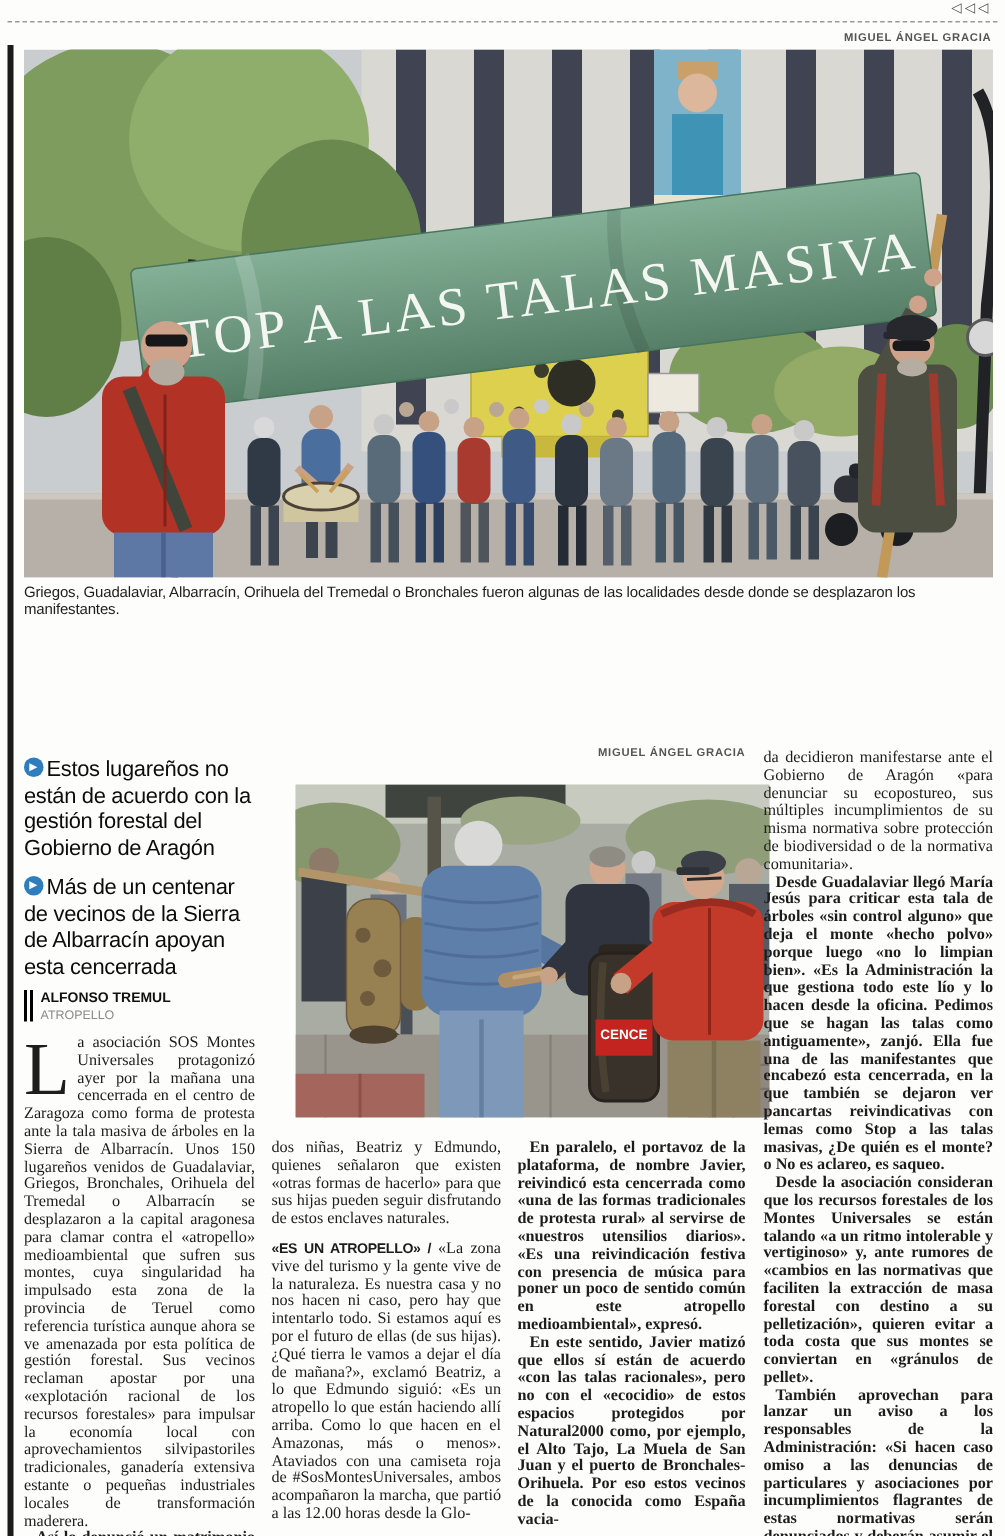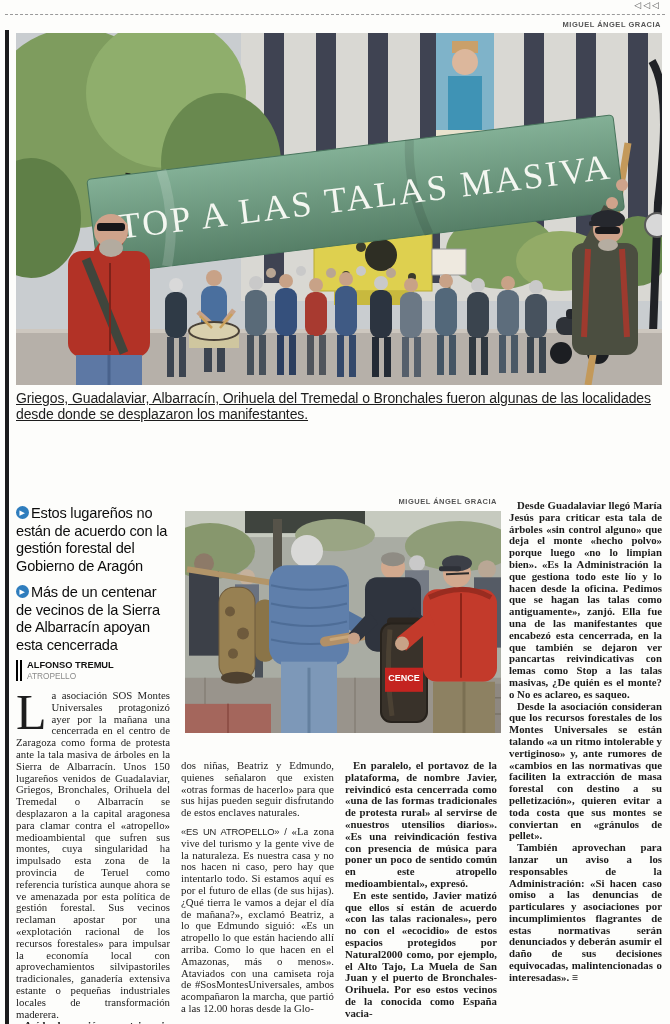--- a/index.html
+++ b/index.html
@@ -6,21 +6,21 @@
   .page{position:relative;width:670px;height:1024px;background:#fdfdfb;overflow:hidden;
         font-family:"Liberation Sans",sans-serif;color:#111;}
   .nav-marks{position:absolute;top:0;right:9px;font-size:9px;color:#555;letter-spacing:2px;}
   .top-dash{position:absolute;left:5px;right:5px;top:14px;border-top:1.5px dashed #9a9a9a;}
   .credit{font-size:7.5px;font-weight:700;color:#555;letter-spacing:.5px;}
   .top-credit{position:absolute;top:20px;right:9px;}
   .left-rule{position:absolute;left:5px;top:30px;bottom:0;width:3.5px;background:#1b1b1b;}
 
   .main-photo{position:absolute;left:16px;top:33px;width:646px;height:352px;margin:0;}
   .main-photo svg,.inner-photo svg{display:block;width:100%;height:100%;}
-  .caption{position:absolute;font-size:14px;color:#1d1d1d;letter-spacing:-.1px;text-decoration:underline;}
+  .caption{position:absolute;font-size:10px;color:#1d1d1d;letter-spacing:-.1px;}
   .main-caption{left:16px;top:390px;width:646px;}
 
   .headline{position:absolute;left:14px;top:406px;width:652px;margin:0;
             font-size:35px;line-height:40px;font-weight:700;letter-spacing:-1.3px;color:#000;}
 
   .highlights{position:absolute;left:16px;top:505px;width:156px;}
   .hl{margin:0 0 9px;font-size:14.6px;line-height:17.5px;color:#0c0c0c;letter-spacing:-.2px;}
   .bullet{display:inline-block;width:13px;height:13px;border-radius:50%;background:#2f7dbd;
           color:#fff;text-align:center;vertical-align:-1px;margin-right:2px;position:relative;}
   .bullet .bgl{position:absolute;left:3.5px;top:1.2px;font-size:7px;line-height:11px;}
@@ -33,24 +33,24 @@
   .col{position:absolute;font-family:"Liberation Serif",serif;font-size:10.8px;line-height:11.8px;
        text-align:justify;color:#1c1c1c;}
   .col p{margin:0;}
   .col p.ind{text-indent:8px;font-weight:bold;}
   .col1{left:16px;top:690px;width:154px;}
   .col2{left:181px;top:760px;width:153px;}
   .col3{left:345px;top:760px;width:152px;}
   .col4{left:509px;top:500px;width:153px;}
   .dropcap{float:left;font-size:50px;line-height:40px;padding:2px 5px 0 0;color:#1d1d1d;}
   .subpara{margin-top:7px !important;}
-  .subhead{font-family:"Liberation Sans",sans-serif;font-weight:400;font-size:9.4px;letter-spacing:-.2px;}
+  .subhead{font-family:"Liberation Sans",sans-serif;font-weight:700;font-size:9.4px;letter-spacing:-.2px;}
 
   .inner-credit{position:absolute;left:181px;top:497px;width:316px;text-align:right;}
-  .inner-photo{position:absolute;left:181px;top:507px;width:316px;height:222px;margin:4px;}
+  .inner-photo{position:absolute;left:181px;top:507px;width:316px;height:222px;margin:16px;}
   .inner-caption{left:181px;top:733px;width:316px;}
 </style>
 </head>
 <body>
 
 <div class="page">
 
   <div class="nav-marks">◁◁◁</div>
   <div class="top-dash"></div>
   <div class="credit top-credit">MIGUEL ÁNGEL GRACIA</div>
@@ -364,18 +364,19 @@
     <p>dos niñas, Beatriz y Edmundo, quienes señalaron que existen «otras formas de hacerlo» para que sus hijas pueden seguir disfrutando de estos enclaves naturales.</p>
     <p class="subpara"><span class="subhead">«ES UN ATROPELLO» / </span><span>«La zona vive del turismo y la gente vive de la naturaleza. Es nuestra casa y no nos hacen ni caso, pero hay que intentarlo todo. Si estamos aquí es por el futuro de ellas (de sus hijas). ¿Qué tierra le vamos a dejar el día de mañana?», exclamó Beatriz, a lo que Edmundo siguió: «Es un atropello lo que están haciendo allí arriba. Como lo que hacen en el Amazonas, más o menos». Ataviados con una camiseta roja de #SosMontesUniversales, ambos acompañaron la marcha, que partió a las 12.00 horas desde la Glo-</span></p>
   </div>
 
   <div class="col col3">
     <p class="ind">En paralelo, el portavoz de la plataforma, de nombre Javier, reivindicó esta cencerrada como «una de las formas tradicionales de protesta rural» al servirse de «nuestros utensilios diarios». «Es una reivindicación festiva con presencia de música para poner un poco de sentido común en este atropello medioambiental», expresó.</p>
     <p class="ind">En este sentido, Javier matizó que ellos sí están de acuerdo «con las talas racionales», pero no con el «ecocidio» de estos espacios protegidos por Natural2000 como, por ejemplo, el Alto Tajo, La Muela de San Juan y el puerto de Bronchales-Orihuela. Por eso estos vecinos de la conocida como España vacia-</p>
   </div>
 
   <div class="col col4">
+    <p>da decidieron manifestarse ante el Gobierno de Aragón «para denunciar su ecopostureo, sus múltiples incumplimientos de su misma normativa sobre protección de biodiversidad o de la normativa comunitaria».</p>
     <p class="ind">Desde Guadalaviar llegó María Jesús para criticar esta tala de árboles «sin control alguno» que deja el monte «hecho polvo» porque luego «no lo limpian bien». «Es la Administración la que gestiona todo este lío y lo hacen desde la oficina. Pedimos que se hagan las talas como antiguamente», zanjó. Ella fue una de las manifestantes que encabezó esta cencerrada, en la que también se dejaron ver pancartas reivindicativas con lemas como Stop a las talas masivas, ¿De quién es el monte? o No es aclareo, es saqueo.</p>
     <p class="ind">Desde la asociación consideran que los recursos forestales de los Montes Universales se están talando «a un ritmo intolerable y vertiginoso» y, ante rumores de «cambios en las normativas que faciliten la extracción de masa forestal con destino a su pelletización», quieren evitar a toda costa que sus montes se conviertan en «gránulos de pellet».</p>
     <p class="ind">También aprovechan para lanzar un aviso a los responsables de la Administración: «Si hacen caso omiso a las denuncias de particulares y asociaciones por incumplimientos flagrantes de estas normativas serán denunciados y deberán asumir el daño de sus decisiones equivocadas, malintencionadas o interesadas». ≡</p>
   </div>
 
 </div>
 
 </body></html>

